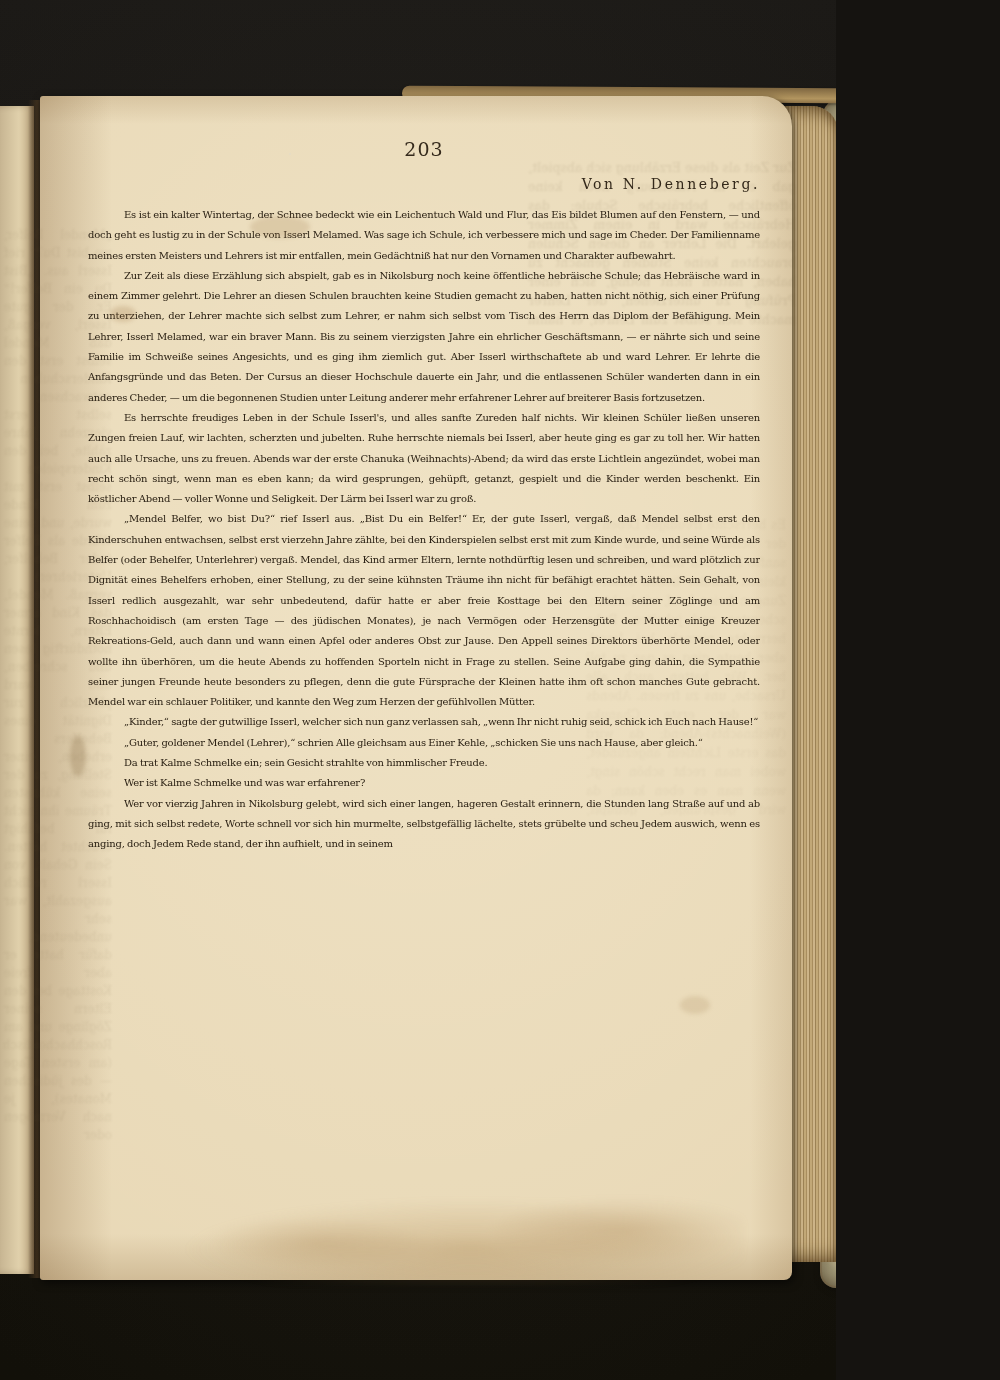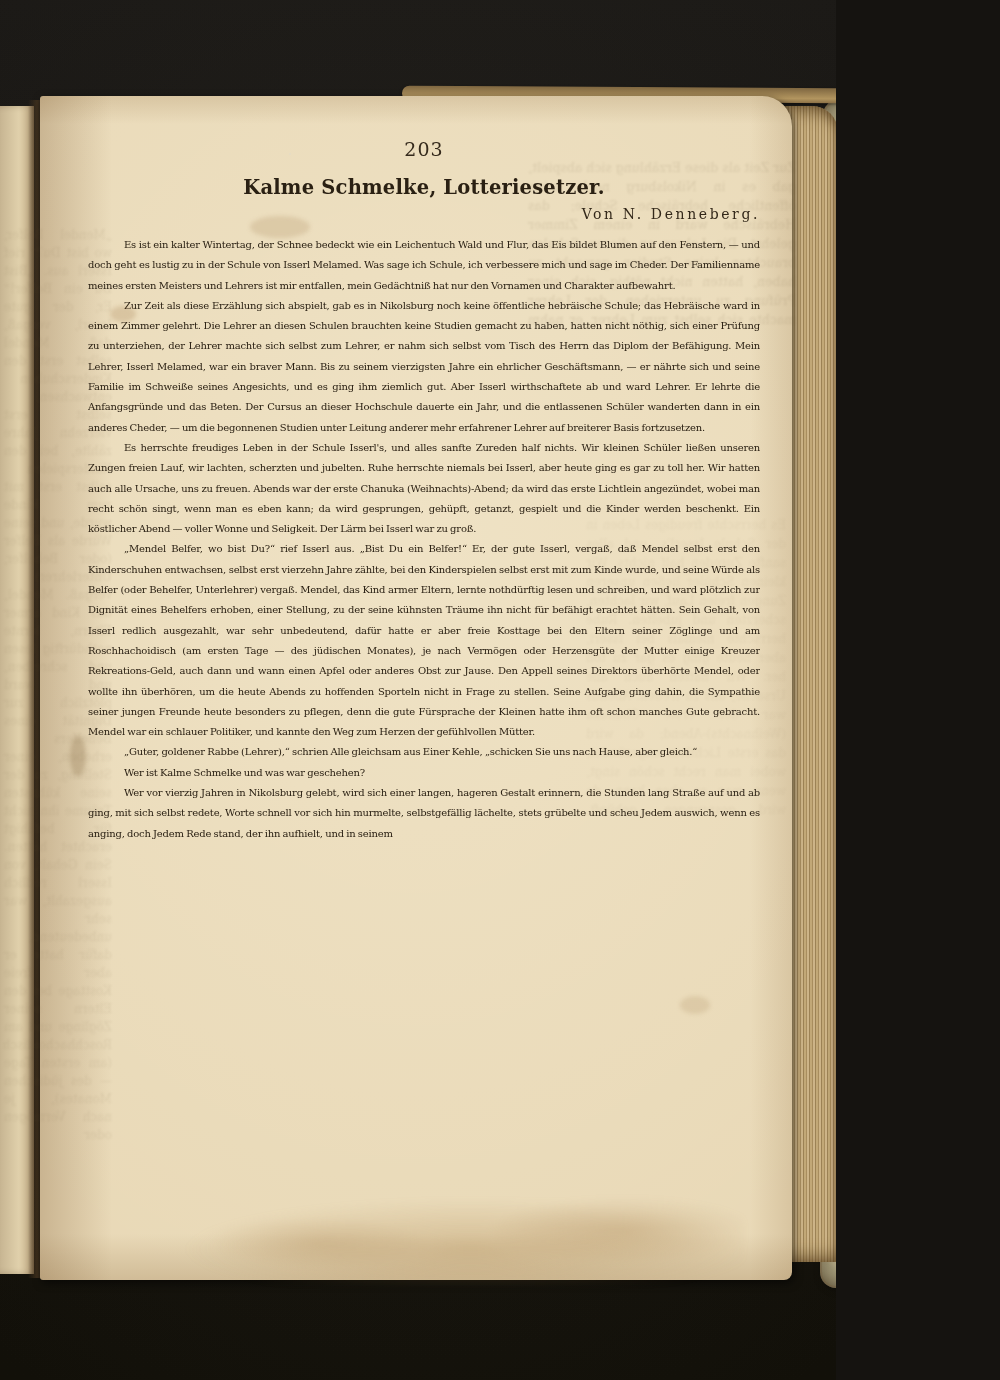--- a/index.html
+++ b/index.html
@@ -158,29 +158,30 @@
   <div class="gutter"></div>
 
   <div class="page">
 
     <div class="bleed bleed-a">Zur Zeit als diese Erzählung sich abspielt, gab es in Nikolsburg noch keine öffentliche hebräische Schule; das Hebräische ward in einem Zimmer gelehrt. Die Lehrer an diesen Schulen brauchten keine Studien gemacht zu haben, hatten nicht nöthig, sich einer Prüfung zu unterziehen, der Lehrer machte sich selbst zum Lehrer, er nahm sich selbst vom Tisch des Herrn das Diplom der Befähigung. Mein Lehrer, Isserl Melamed, war ein braver Mann. Bis zu seinem vierzigsten Jahre ein ehrlicher Geschäftsmann, — er nährte sich und seine Familie im Schweiße seines Angesichts, und es ging ihm ziemlich gut. Aber Isserl wirthschaftete ab und ward Lehrer. Er lehrte die Anfangsgründe und das Beten. Der Cursus an dieser Hochschule dauerte ein Jahr, und die entlassenen Schüler wanderten dann in ein anderes Cheder, — um die begonnenen Studien unter Leitung anderer mehr erfahrener Lehrer auf breiterer Basis fortzusetzen.</div>
     <div class="bleed bleed-b">„Mendel Belfer, wo bist Du?“ rief Isserl aus. „Bist Du ein Belfer!“ Er, der gute Isserl, vergaß, daß Mendel selbst erst den Kinderschuhen entwachsen, selbst erst vierzehn Jahre zählte, bei den Kinderspielen selbst erst mit zum Kinde wurde, und seine Würde als Belfer (oder Behelfer, Unterlehrer) vergaß. Mendel, das Kind armer Eltern, lernte nothdürftig lesen und schreiben, und ward plötzlich zur Dignität eines Behelfers erhoben, einer Stellung, zu der seine kühnsten Träume ihn nicht für befähigt erachtet hätten. Sein Gehalt, von Isserl redlich ausgezahlt, war sehr unbedeutend, dafür hatte er aber freie Kosttage bei den Eltern seiner Zöglinge und am Roschhachoidisch (am ersten Tage — des jüdischen Monates), je nach Vermögen oder Herzensgüte der Mutter einige Kreuzer Rekreations-Geld, auch dann und wann einen Apfel oder anderes Obst zur Jause. Den Appell seines Direktors überhörte Mendel, oder wollte ihn überhören, um die heute Abends zu hoffenden Sporteln nicht in Frage zu stellen. Seine Aufgabe ging dahin, die Sympathie seiner jungen Freunde heute besonders zu pflegen, denn die gute Fürsprache der Kleinen hatte ihm oft schon manches Gute gebracht. Mendel war ein schlauer Politiker, und kannte den Weg zum Herzen der gefühlvollen Mütter.</div>
     <div class="bleed bleed-c">Es herrschte freudiges Leben in der Schule Isserl's, und alles sanfte Zureden half nichts. Wir kleinen Schüler ließen unseren Zungen freien Lauf, wir lachten, scherzten und jubelten. Ruhe herrschte niemals bei Isserl, aber heute ging es gar zu toll her. Wir hatten auch alle Ursache, uns zu freuen. Abends war der erste Chanuka (Weihnachts)-Abend; da wird das erste Lichtlein angezündet, wobei man recht schön singt, wenn man es eben kann; da wird gesprungen, gehüpft, getanzt, gespielt und die Kinder werden beschenkt. Ein köstlicher Abend — voller Wonne und Seligkeit. Der Lärm bei Isserl war zu groß.</div>
 
     <div class="content">
       <div class="pagenum">203</div>
-      <h1 class="title">Kalme Schmelke, Lotteriesetzer.</h1>
       <div class="byline">Von N. Denneberg.</div>
       <div class="paras">
           <p class="para">Es ist ein kalter Wintertag, der Schnee bedeckt wie ein Leichentuch Wald und Flur, das Eis bildet Blumen auf den Fenstern, — und doch geht es lustig zu in der Schule von Isserl Melamed. Was sage ich Schule, ich verbessere mich und sage im Cheder. Der Familienname meines ersten Meisters und Lehrers ist mir entfallen, mein Gedächtniß hat nur den Vornamen und Charakter aufbewahrt.</p>
           <p class="para">Zur Zeit als diese Erzählung sich abspielt, gab es in Nikolsburg noch keine öffentliche hebräische Schule; das Hebräische ward in einem Zimmer gelehrt. Die Lehrer an diesen Schulen brauchten keine Studien gemacht zu haben, hatten nicht nöthig, sich einer Prüfung zu unterziehen, der Lehrer machte sich selbst zum Lehrer, er nahm sich selbst vom Tisch des Herrn das Diplom der Befähigung. Mein Lehrer, Isserl Melamed, war ein braver Mann. Bis zu seinem vierzigsten Jahre ein ehrlicher Geschäftsmann, — er nährte sich und seine Familie im Schweiße seines Angesichts, und es ging ihm ziemlich gut. Aber Isserl wirthschaftete ab und ward Lehrer. Er lehrte die Anfangsgründe und das Beten. Der Cursus an dieser Hochschule dauerte ein Jahr, und die entlassenen Schüler wanderten dann in ein anderes Cheder, — um die begonnenen Studien unter Leitung anderer mehr erfahrener Lehrer auf breiterer Basis fortzusetzen.</p>
           <p class="para">Es herrschte freudiges Leben in der Schule Isserl's, und alles sanfte Zureden half nichts. Wir kleinen Schüler ließen unseren Zungen freien Lauf, wir lachten, scherzten und jubelten. Ruhe herrschte niemals bei Isserl, aber heute ging es gar zu toll her. Wir hatten auch alle Ursache, uns zu freuen. Abends war der erste Chanuka (Weihnachts)-Abend; da wird das erste Lichtlein angezündet, wobei man recht schön singt, wenn man es eben kann; da wird gesprungen, gehüpft, getanzt, gespielt und die Kinder werden beschenkt. Ein köstlicher Abend — voller Wonne und Seligkeit. Der Lärm bei Isserl war zu groß.</p>
           <p class="para">„Mendel Belfer, wo bist Du?“ rief Isserl aus. „Bist Du ein Belfer!“ Er, der gute Isserl, vergaß, daß Mendel selbst erst den Kinderschuhen entwachsen, selbst erst vierzehn Jahre zählte, bei den Kinderspielen selbst erst mit zum Kinde wurde, und seine Würde als Belfer (oder Behelfer, Unterlehrer) vergaß. Mendel, das Kind armer Eltern, lernte nothdürftig lesen und schreiben, und ward plötzlich zur Dignität eines Behelfers erhoben, einer Stellung, zu der seine kühnsten Träume ihn nicht für befähigt erachtet hätten. Sein Gehalt, von Isserl redlich ausgezahlt, war sehr unbedeutend, dafür hatte er aber freie Kosttage bei den Eltern seiner Zöglinge und am Roschhachoidisch (am ersten Tage — des jüdischen Monates), je nach Vermögen oder Herzensgüte der Mutter einige Kreuzer Rekreations-Geld, auch dann und wann einen Apfel oder anderes Obst zur Jause. Den Appell seines Direktors überhörte Mendel, oder wollte ihn überhören, um die heute Abends zu hoffenden Sporteln nicht in Frage zu stellen. Seine Aufgabe ging dahin, die Sympathie seiner jungen Freunde heute besonders zu pflegen, denn die gute Fürsprache der Kleinen hatte ihm oft schon manches Gute gebracht. Mendel war ein schlauer Politiker, und kannte den Weg zum Herzen der gefühlvollen Mütter.</p>
-          <p class="para">„Guter, goldener Rabbe (Lehrer),“ schrien Alle gleichsam aus Einer Kehle, „schicken Sie uns nach Hause, aber gleich.“</p>
-          <p class="para">Wer ist Kalme Schmelke und was war geschehen?</p>
+          <p class="para">„Kinder,“ sagte der gutwillige Isserl, welcher sich nun ganz verlassen sah, „wenn Ihr nicht ruhig seid, schick ich Euch nach Hause!“</p>
+          <p class="para">„Guter, goldener Mendel (Lehrer),“ schrien Alle gleichsam aus Einer Kehle, „schicken Sie uns nach Hause, aber gleich.“</p>
+          <p class="para">Da trat Kalme Schmelke ein; sein Gesicht strahlte von himmlischer Freude.</p>
+          <p class="para">Wer ist Kalme Schmelke und was war erfahrener?</p>
           <p class="para">Wer vor vierzig Jahren in Nikolsburg gelebt, wird sich einer langen, hageren Gestalt erinnern, die Stunden lang Straße auf und ab ging, mit sich selbst redete, Worte schnell vor sich hin murmelte, selbstgefällig lächelte, stets grübelte und scheu Jedem auswich, wenn es anging, doch Jedem Rede stand, der ihn aufhielt, und in seinem</p>
         </div>
     </div>
 
     <div class="stain"></div>
     <div class="fox fox1"></div>
     <div class="fox fox2"></div>
     <div class="fox fox3"></div>
     <div class="fox fox4"></div>
   </div>

